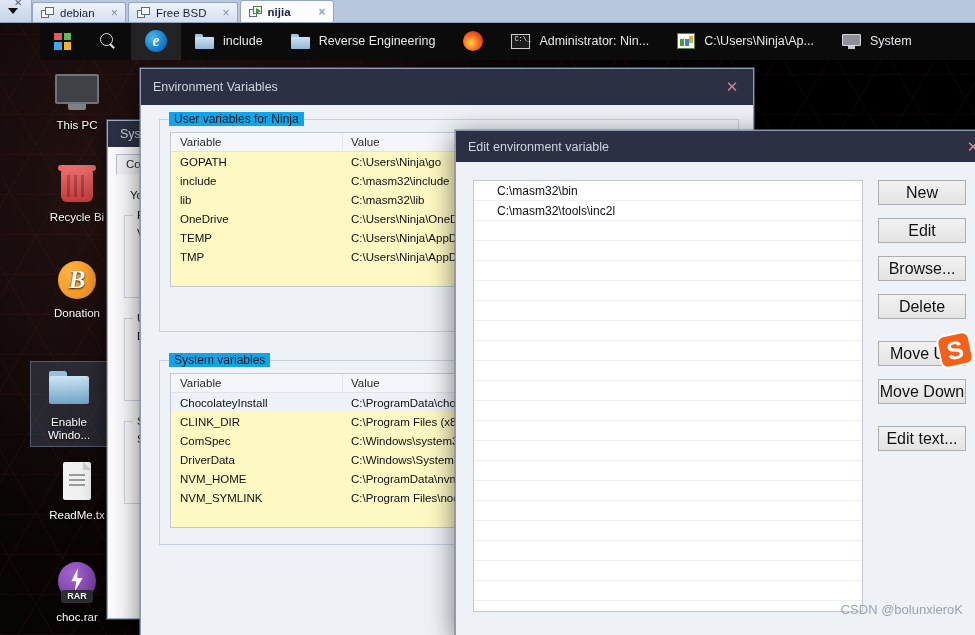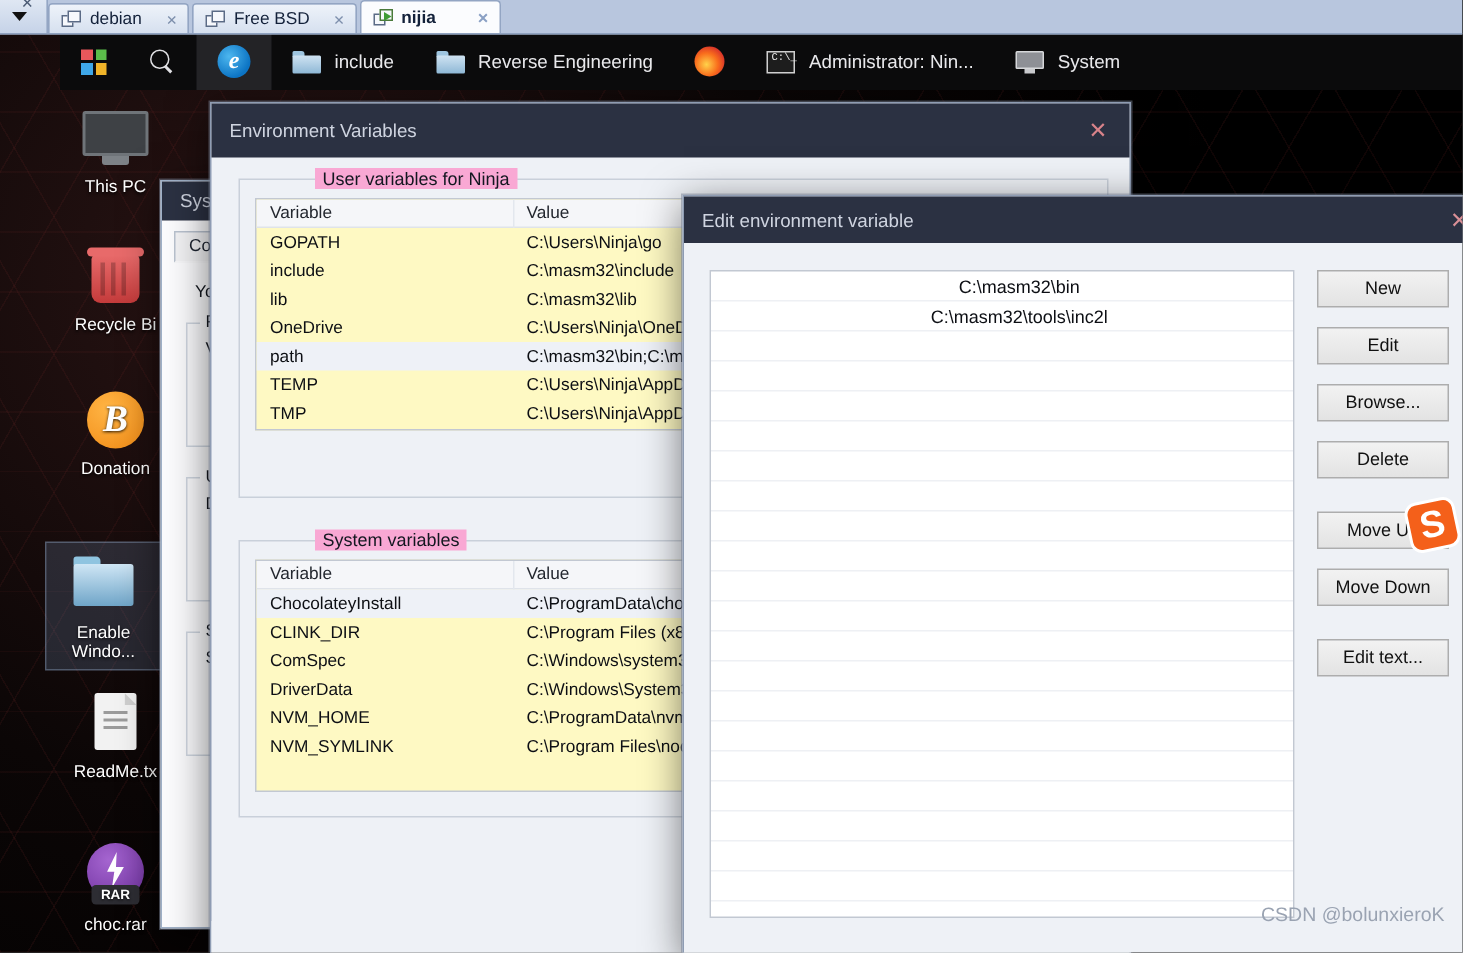--- a/index.html
+++ b/index.html
@@ -289,25 +289,24 @@
   #envWin .body { padding: 14px 14px 0 18px; }
   .group {
     border: 1px solid #c9d0da;
     position: relative;
     padding: 12px 10px 10px;
     box-sizing: border-box;
     background: #eef1f6;
   }
   .group > .glabel {
     position: absolute; top: -8px; left: 9px;
-    background: #f9a8d4;
+    background: #0ea5e9;
     padding: 0 5px;
     font-size: 12px;
     color: #131720;
-    margin-left: 41px;
   }
   .grid {
     background: #fef9c3;
     border: 1px solid #c2c8d2;
     box-sizing: border-box;
     overflow: hidden;
     position: relative;
   }
   .grid .hdr {
     display: flex;
@@ -358,33 +357,32 @@
   }
   #editWin .elist .erow {
     height: 20px;
     border-bottom: 1px solid #eef0f4;
     font-size: 12px;
     color: #0d0f14;
     padding-left: 23px;
     line-height: 20px;
     box-sizing: border-box;
     white-space: nowrap;
-    text-align: center;
   }
   #editWin .ebtns {
     width: 118px;
     padding-left: 15px;
     box-sizing: border-box;
   }
   .btn {
     display: block;
     width: 88px; height: 25px;
     background: linear-gradient(#f2f2f2, #e3e3e3);
     border: 1px solid #adadad;
-    font-size: 12px;
+    font-size: 16px;
     color: #111;
     box-sizing: border-box;
     text-align: center;
     line-height: 23px;
     margin-bottom: 13px;
     font-family: "Liberation Sans", sans-serif;
   }
   .btn.gap { margin-top: 22px; }
 
   
@@ -515,24 +513,20 @@
             <div class="c1">include</div>
             <div class="c2">C:\masm32\include</div>
           </div>
           <div class="row">
             <div class="c1">lib</div>
             <div class="c2">C:\masm32\lib</div>
           </div>
           <div class="row">
             <div class="c1">OneDrive</div>
             <div class="c2">C:\Users\Ninja\OneDr</div>
-          </div>
-          <div class="row sel">
-            <div class="c1">path</div>
-            <div class="c2">C:\masm32\bin;C:\m</div>
           </div>
           <div class="row">
             <div class="c1">TEMP</div>
             <div class="c2">C:\Users\Ninja\AppD:</div>
           </div>
           <div class="row">
             <div class="c1">TMP</div>
             <div class="c2">C:\Users\Ninja\AppD:</div>
           </div>
         </div>
@@ -652,20 +646,24 @@
       <span>Reverse Engineering</span>
     </div>
     <div class="tb-item">
       <span class="tb-ff"></span>
     </div>
     <div class="tb-item">
       <span class="tb-cmd">C:\_</span>
       <span>Administrator:  Nin...</span>
     </div>
     <div class="tb-item">
+      <span class="tb-chart"></span>
+      <span>C:\Users\Ninja\Ap...</span>
+    </div>
+    <div class="tb-item">
       <span class="tb-mon"></span>
       <span>System</span>
     </div>
   </div>
 
   <div id="tabstrip">
     <div class="leftnub">
       <span class="xmark">✕</span>
       <span class="caret"></span>
     </div>

